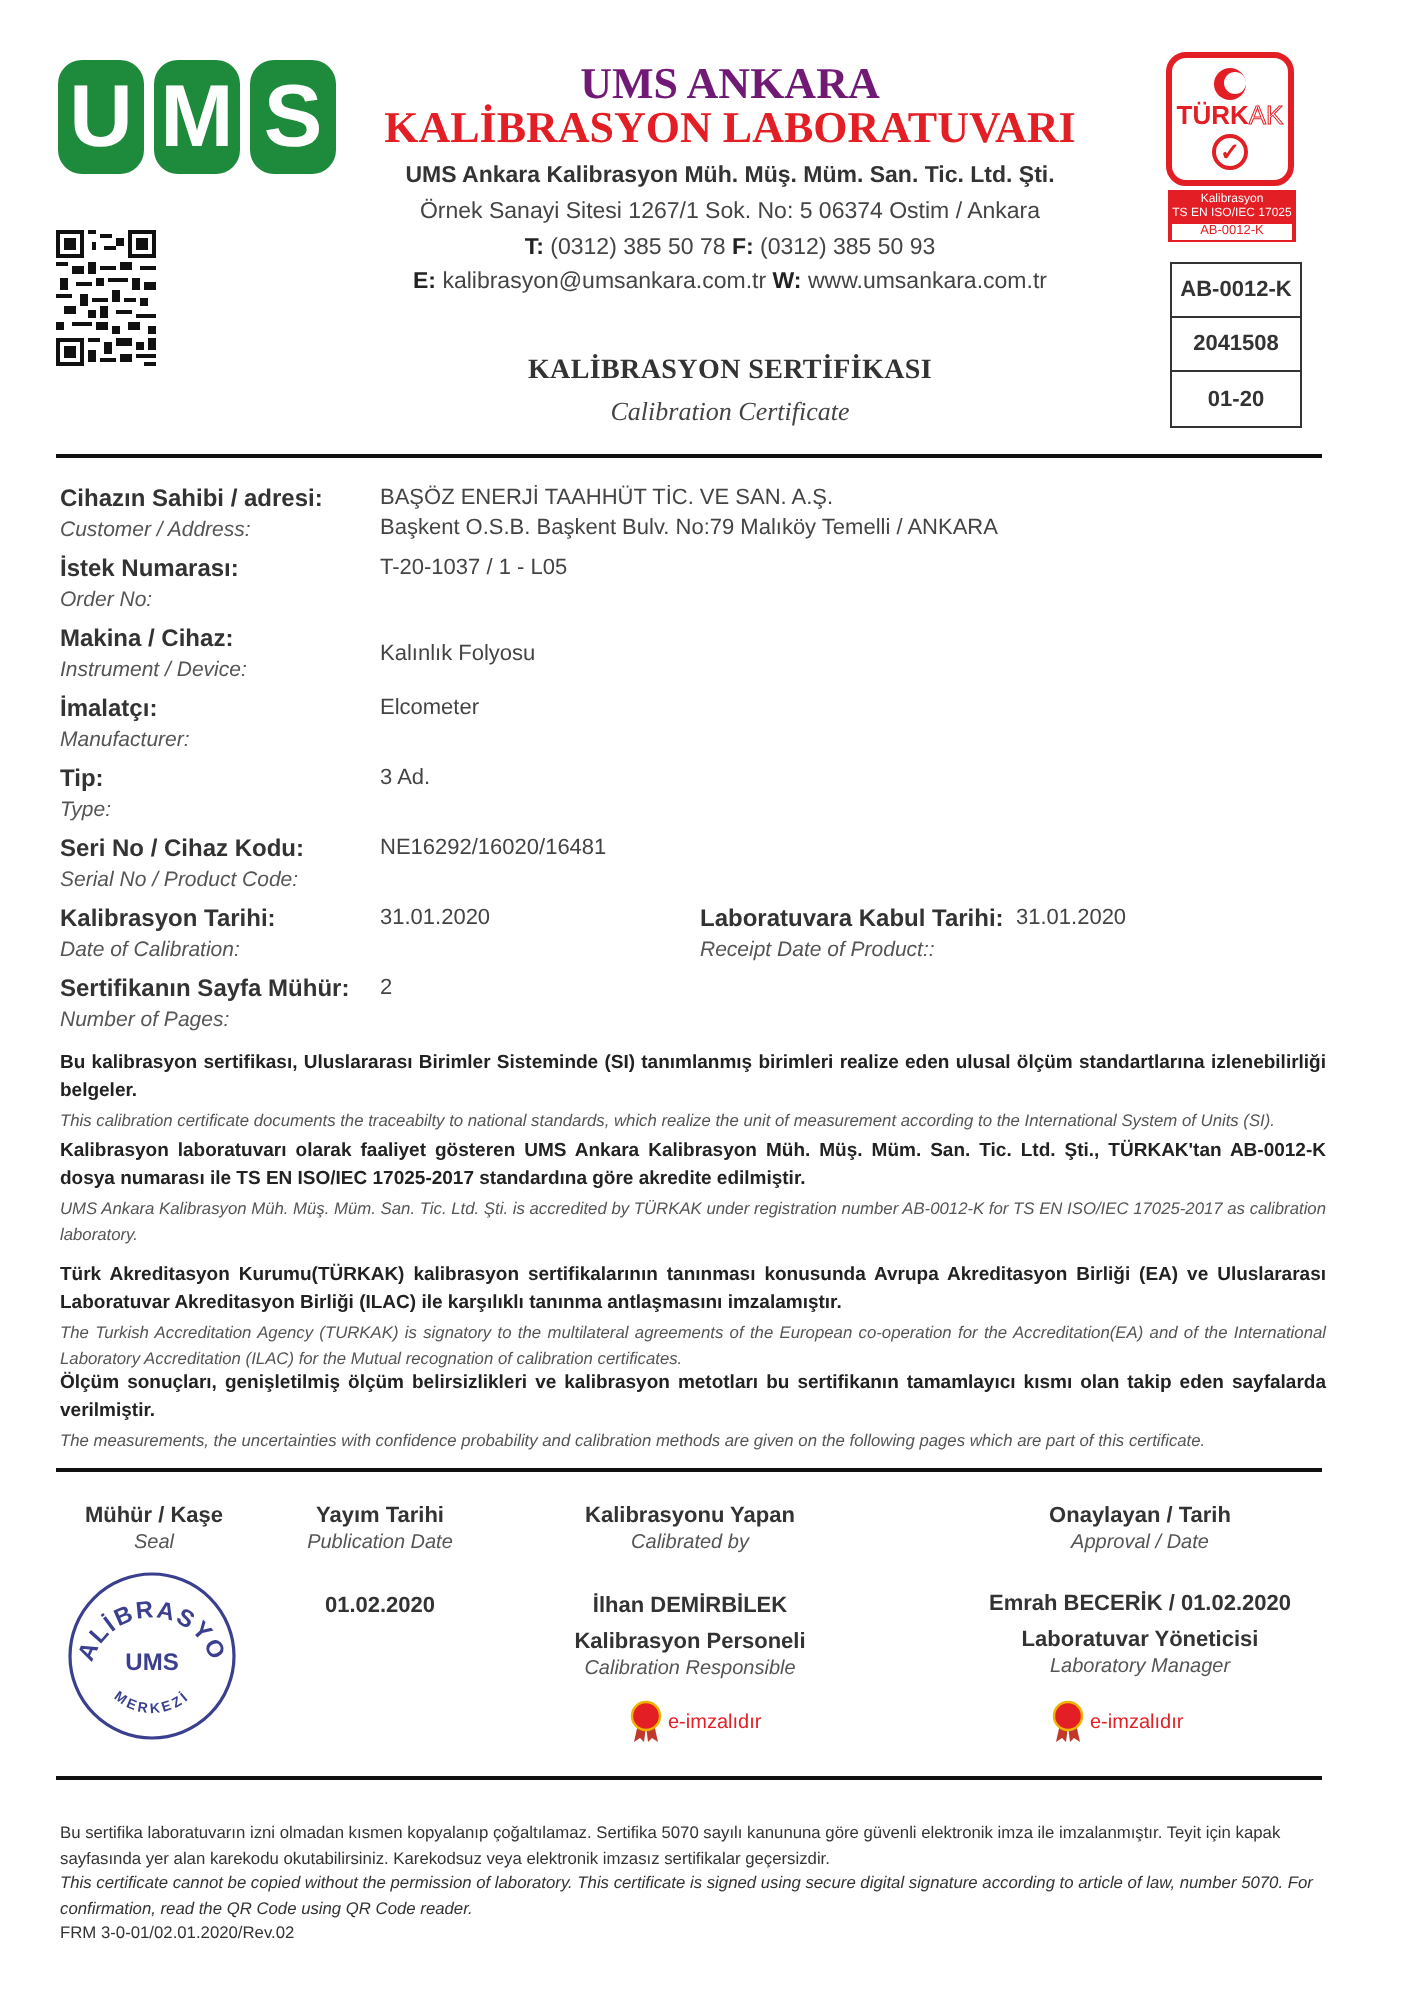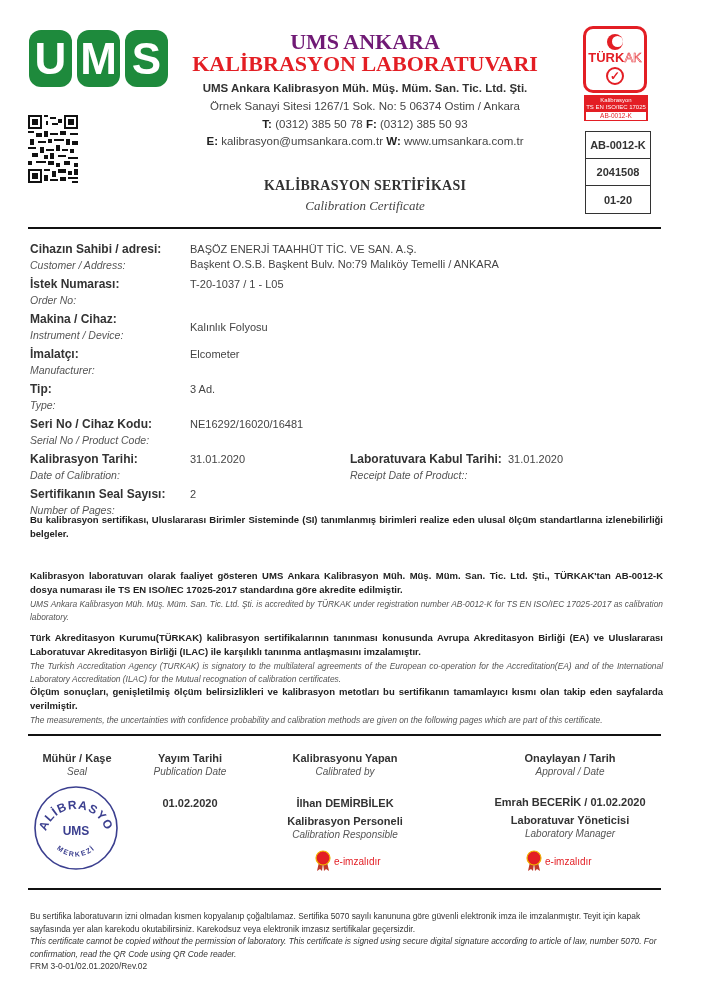--- a/index.html
+++ b/index.html
@@ -221,27 +221,28 @@
 </div>
 <div class="abs f-val" style="top:452px;">31.01.2020</div>
 
 <div class="abs field" style="top:452px; left:350px;">
   <div class="f-label">Laboratuvara Kabul Tarihi:</div>
   <div class="f-sub">Receipt Date of Product::</div>
 </div>
 <div class="abs f-val" style="top:452px; left:508px;">31.01.2020</div>
 
 <div class="abs field" style="top:487px;">
-  <div class="f-label">Sertifikanın Seal Sayısı:</div>
+  <div class="f-label">Sertifikanın Sayfa Mühür:</div>
   <div class="f-sub">Number of Pages:</div>
 </div>
 <div class="abs f-val" style="top:487px;">2</div>
 
-<div class="abs para" style="top:513px;">
+<div class="abs para" style="top:525px;">
   <div class="p-tr">Bu kalibrasyon sertifikası, Uluslararası Birimler Sisteminde (SI) tanımlanmış birimleri realize eden ulusal ölçüm standartlarına izlenebilirliği belgeler.</div>
+  <div class="p-en">This calibration certificate documents the traceabilty to national standards, which realize the unit of measurement according to the International System of Units (SI).</div>
 </div>
 <div class="abs para" style="top:569px;">
   <div class="p-tr">Kalibrasyon laboratuvarı olarak faaliyet gösteren UMS Ankara Kalibrasyon Müh. Müş. Müm. San. Tic. Ltd. Şti., TÜRKAK'tan AB-0012-K dosya numarası ile TS EN ISO/IEC 17025-2017 standardına göre akredite edilmiştir.</div>
   <div class="p-en">UMS Ankara Kalibrasyon Müh. Müş. Müm. San. Tic. Ltd. Şti. is accredited by TÜRKAK under registration number AB-0012-K for TS EN ISO/IEC 17025-2017 as calibration laboratory.</div>
 </div>
 <div class="abs para" style="top:631px;">
   <div class="p-tr">Türk Akreditasyon Kurumu(TÜRKAK) kalibrasyon sertifikalarının tanınması konusunda Avrupa Akreditasyon Birliği (EA) ve Uluslararası Laboratuvar Akreditasyon Birliği (ILAC) ile karşılıklı tanınma antlaşmasını imzalamıştır.</div>
   <div class="p-en">The Turkish Accreditation Agency (TURKAK) is signatory to the multilateral agreements of the European co-operation for the Accreditation(EA) and of the International Laboratory Accreditation (ILAC) for the Mutual recognation of calibration certificates.</div>
 </div>
 <div class="abs para" style="top:685px;">

